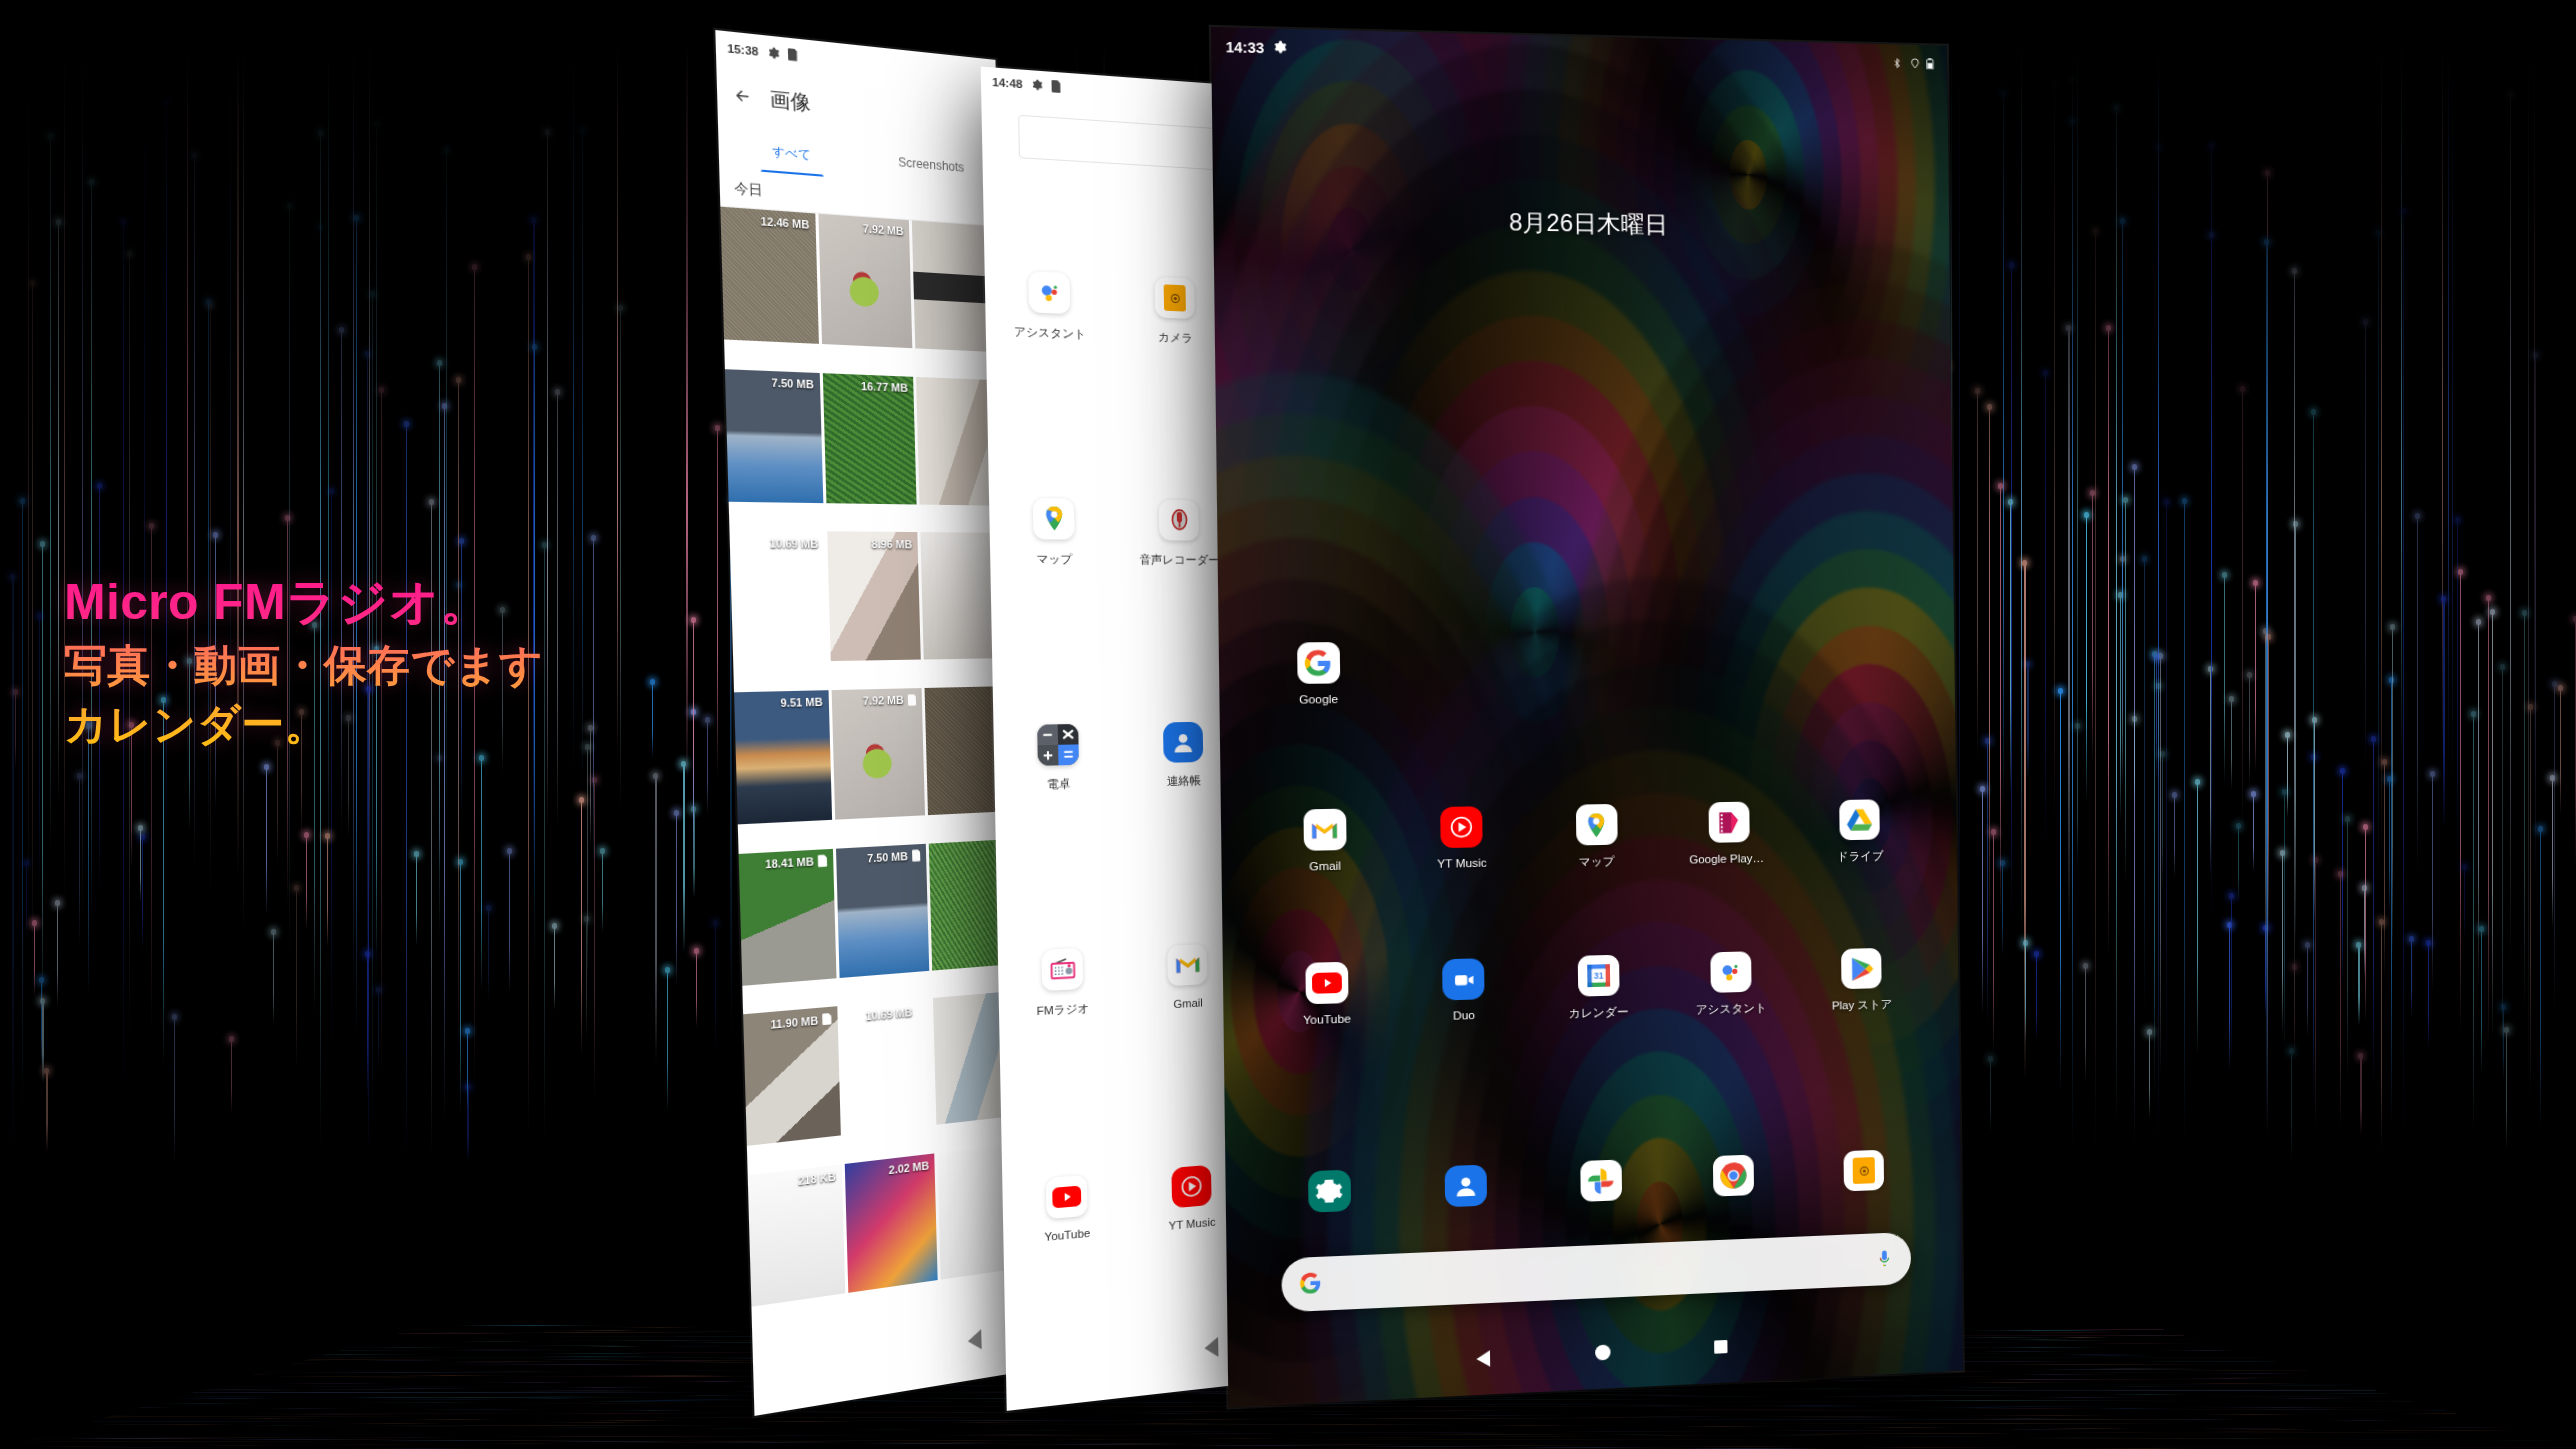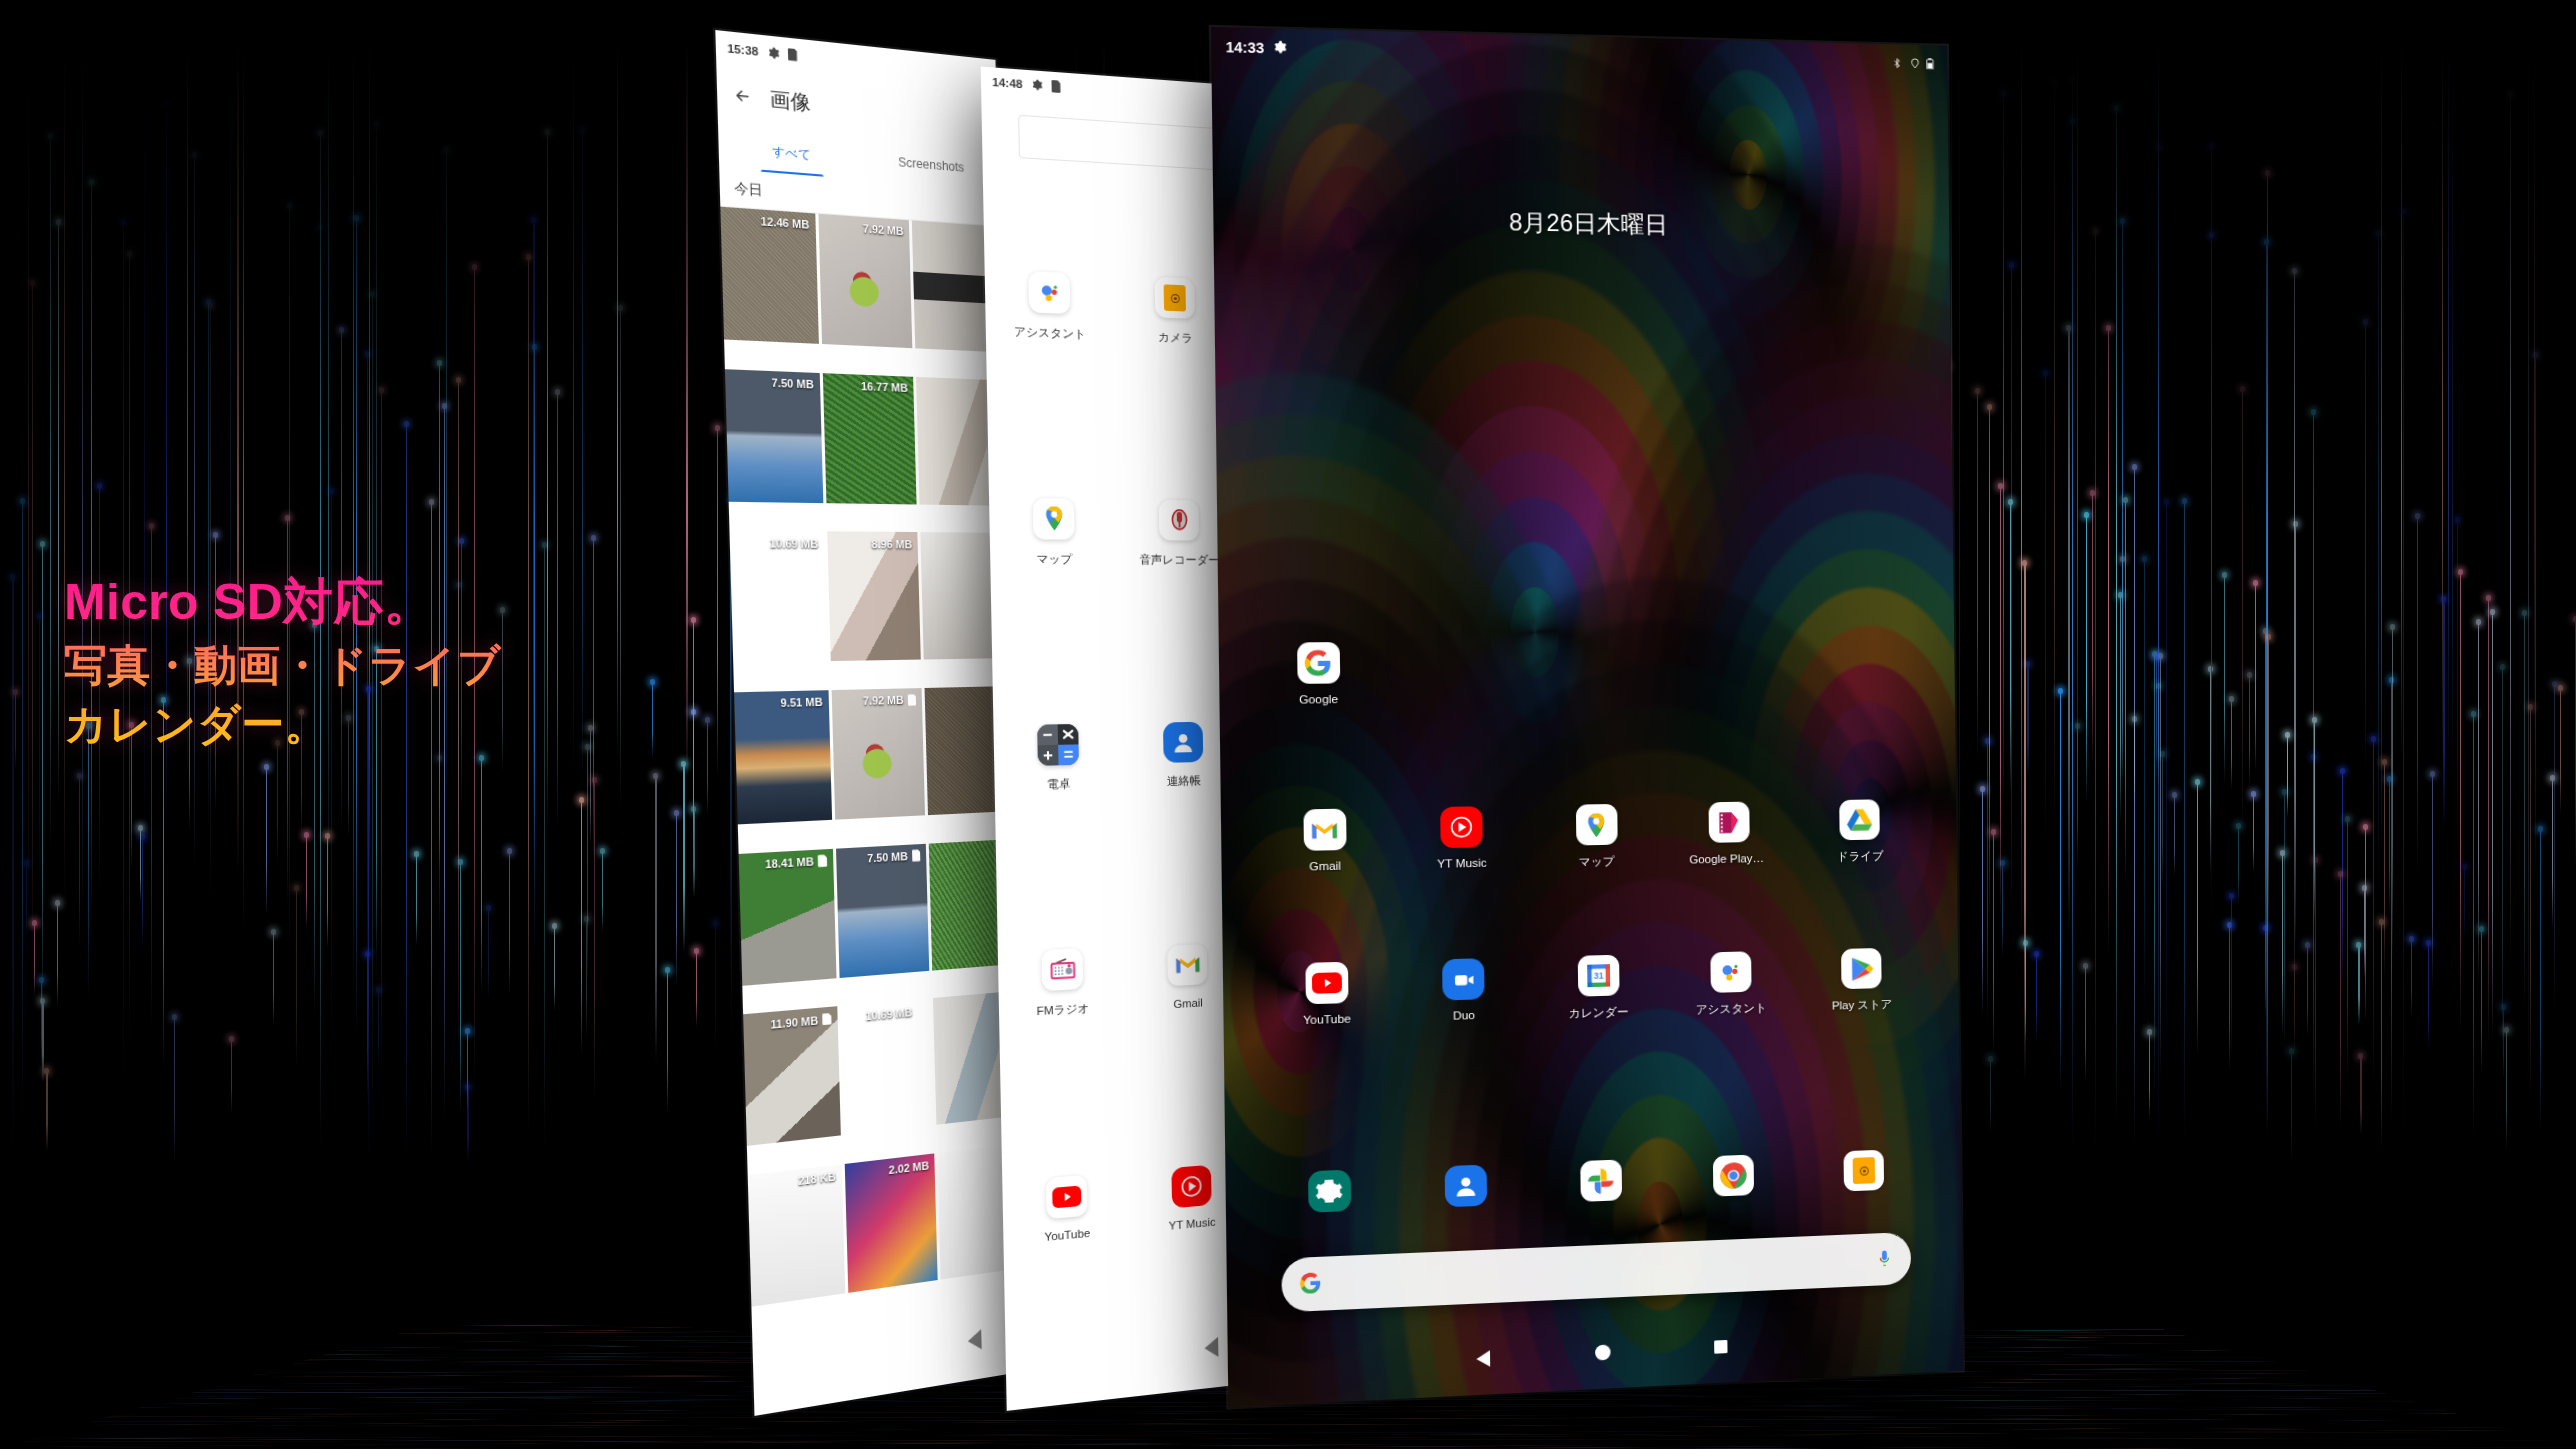--- a/index.html
+++ b/index.html
@@ -655,22 +655,22 @@
         <div class="pin" style="left: 1113px; height: 477px; bottom: 580px; width: 0.9px; color: rgb(255, 179, 160); opacity: 0.35;"></div>
         <div class="pin" style="left: 1039px; height: 210px; bottom: 496px; width: 1.7px; color: rgb(47, 155, 255); opacity: 0.88;"></div>
         <div class="pin" style="left: 1180px; height: 229px; bottom: 687px; width: 1.7px; color: rgb(35, 64, 216); opacity: 0.62;"></div>
         <div class="pin" style="left: 1435px; height: 101px; bottom: 316px; width: 0.9px; color: rgb(192, 240, 255); opacity: 0.44;"></div>
       </div>
     <div class="bg-fade-top"></div>
     <div class="bg-vign"></div>
   </div>
 
   <div class="copy">
-    <div class="copy-line cl1">Micro SD対応。</div>
-    <div class="copy-line cl3">写真・動画・ドライブ</div>
+    <div class="copy-line cl1">Micro FMラジオ。</div>
+    <div class="copy-line cl3">写真・動画・保存でます</div>
     <div class="copy-line cl4">カレンダー。</div>
   </div>
 
   <div class="device" id="dev1">
     <div class="screen">
 
       <div class="statusbar">
         <span>15:38</span>
         <span class="ico gear">
           <svg viewBox="0 0 24 24" width="12" height="12">

